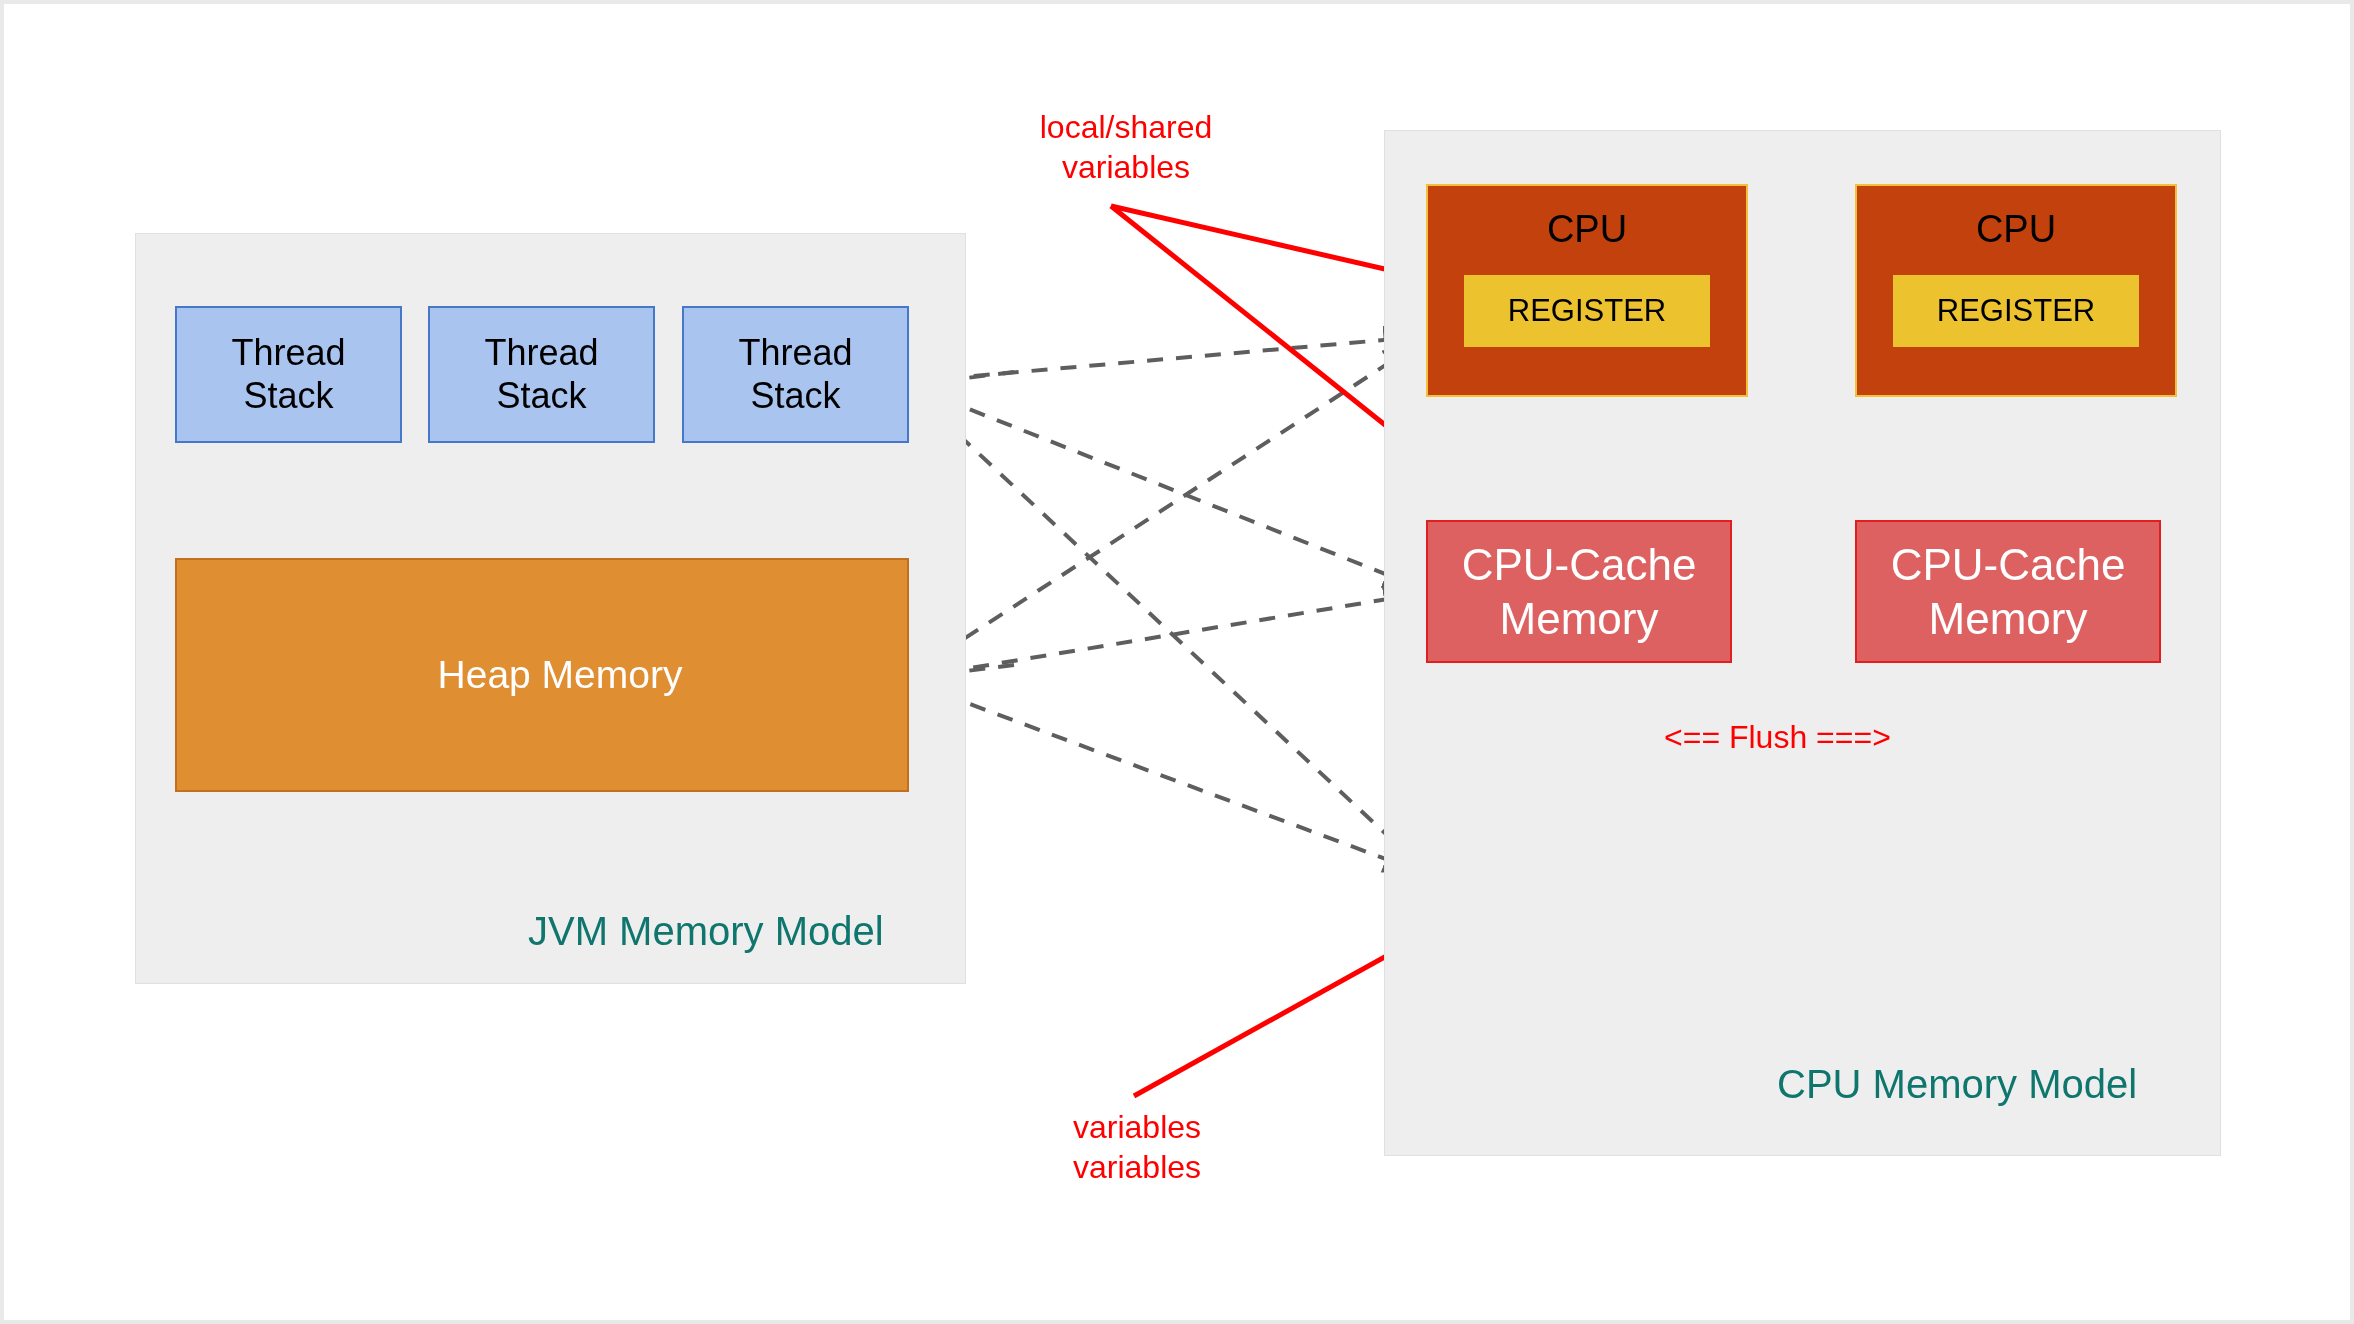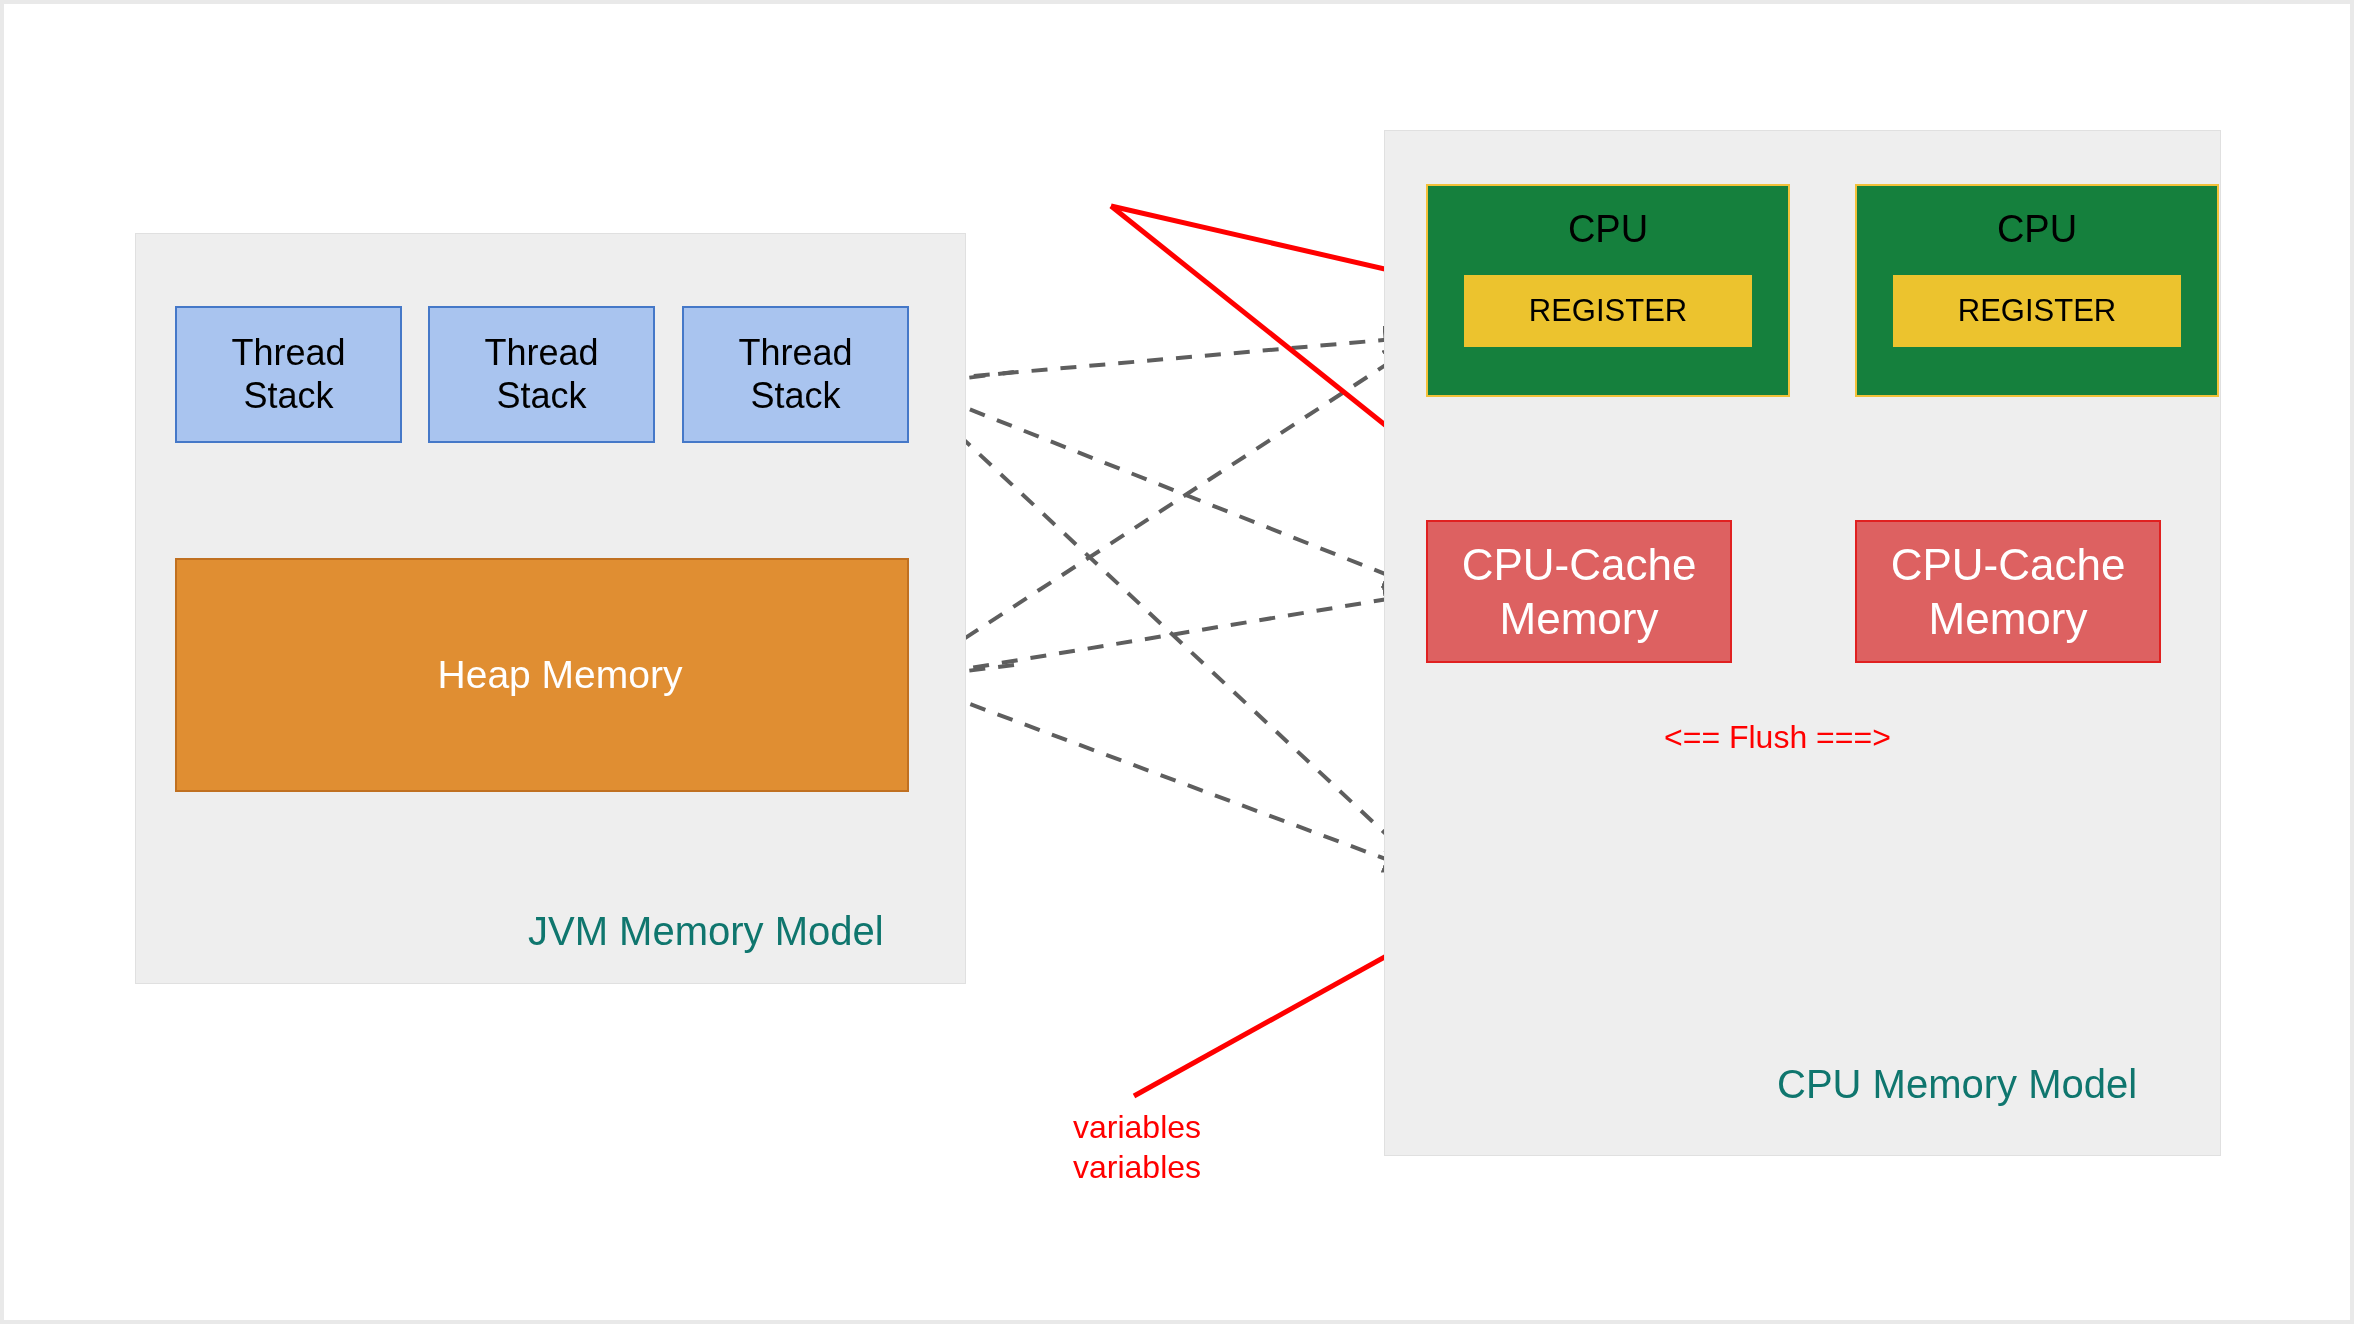--- a/index.html
+++ b/index.html
@@ -81,24 +81,24 @@
     height: 234px;
     background: #e08e32;
     border: 2px solid #c07020;
     color: #ffffff;
     font-size: 39px;
     padding-left: 36px;
   }
 
   .cpu-box {
     position: absolute;
-    background: #15803d;
+    background: #c2410c;
     border: 2px solid #f2c139;
     box-sizing: border-box;
-    width: 364px;
+    width: 322px;
     height: 213px;
     top: 180px;
   }
   #cpu-box-1 { left: 1422px; }
   #cpu-box-2 { left: 1851px; }
   .cpu-label {
     position: absolute;
     left: 0;
     right: 0;
     top: 22px;
@@ -271,15 +271,17 @@
   <div class="cache-box" id="cache-box-2">
     <span style="white-space:pre-line">CPU-Cache
 Memory</span>
   </div>
 
 
   <div id="label-flush">&lt;== Flush ===&gt;</div>
 
   <div class="panel-title" id="cpu-title">CPU Memory Model</div>
 
+  <div class="red-label" id="label-local-shared">local/shared
+variables</div>
   <div class="red-label" id="label-volatile">variables variables</div>
 
 </div>
 
 </body></html>

